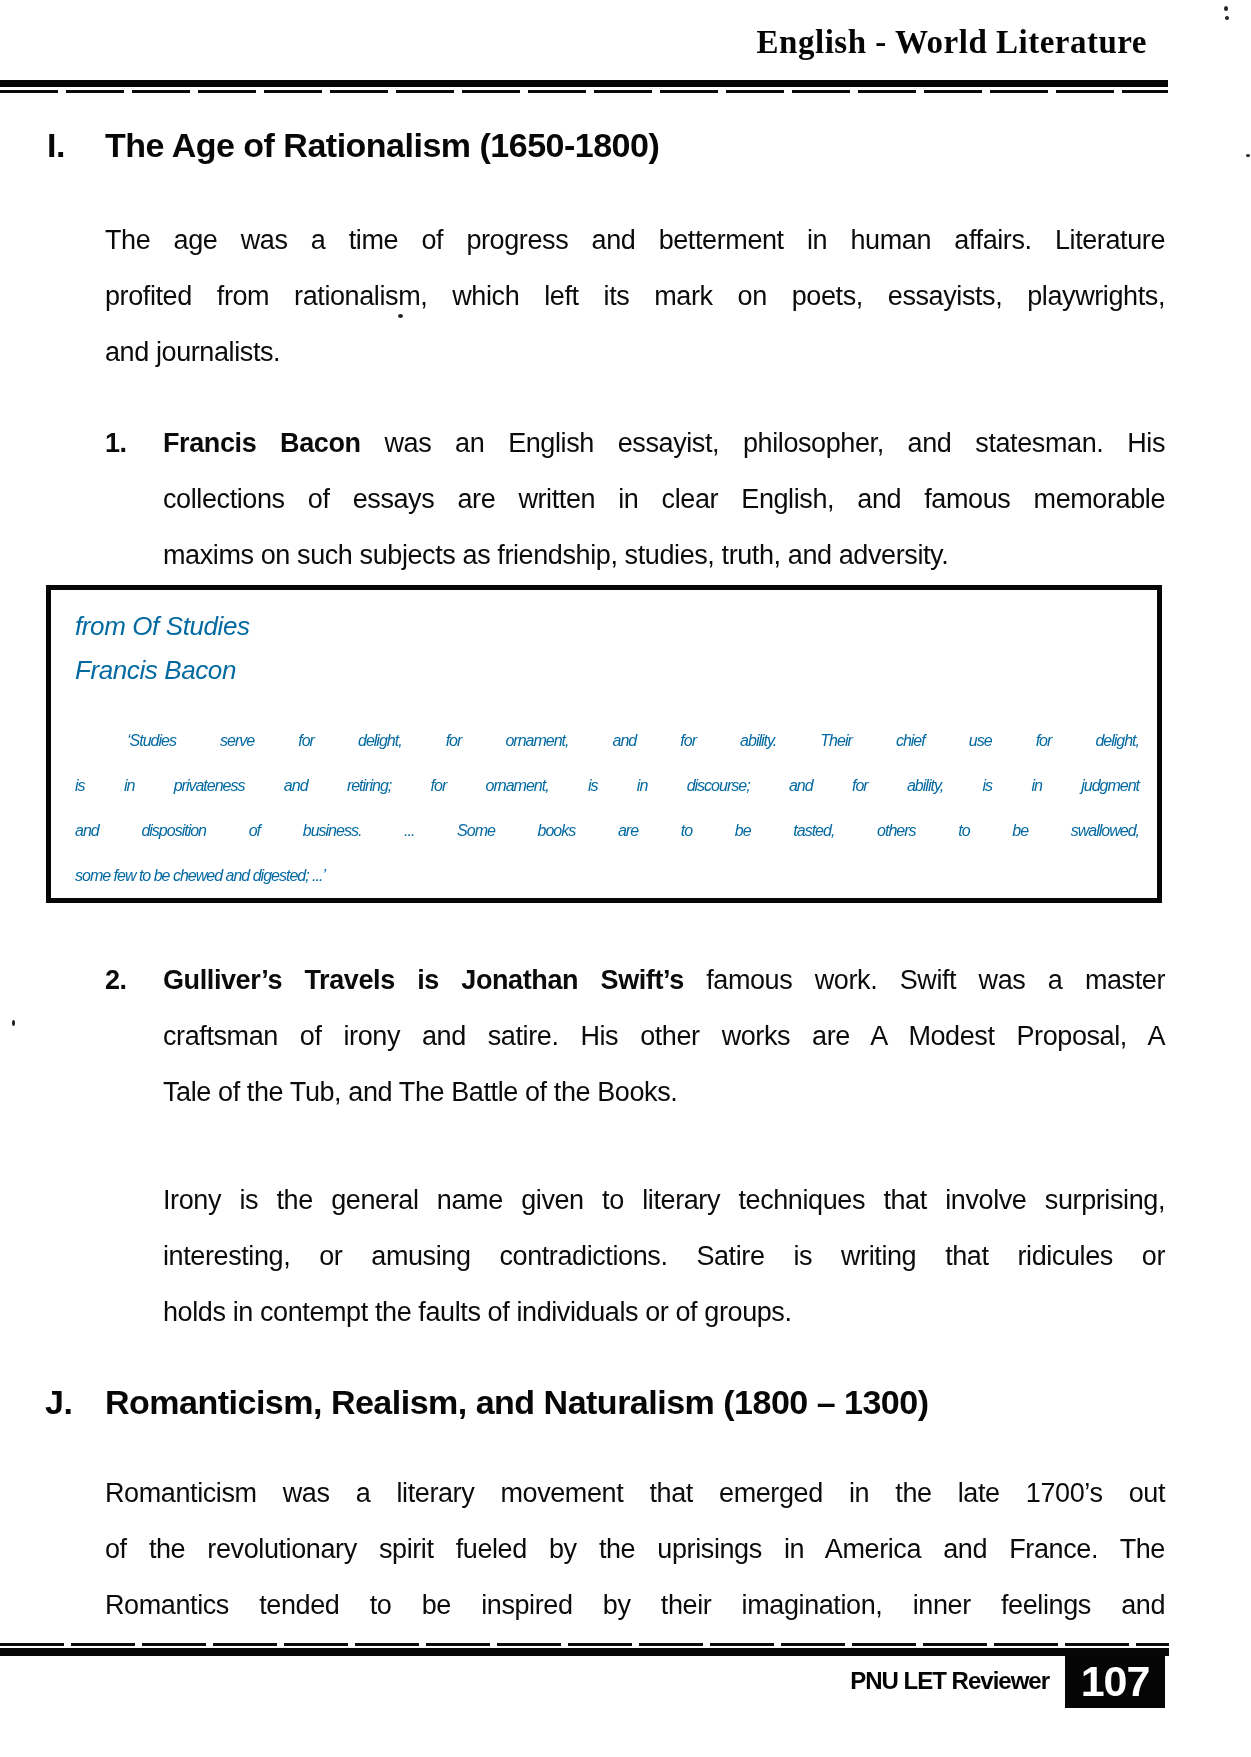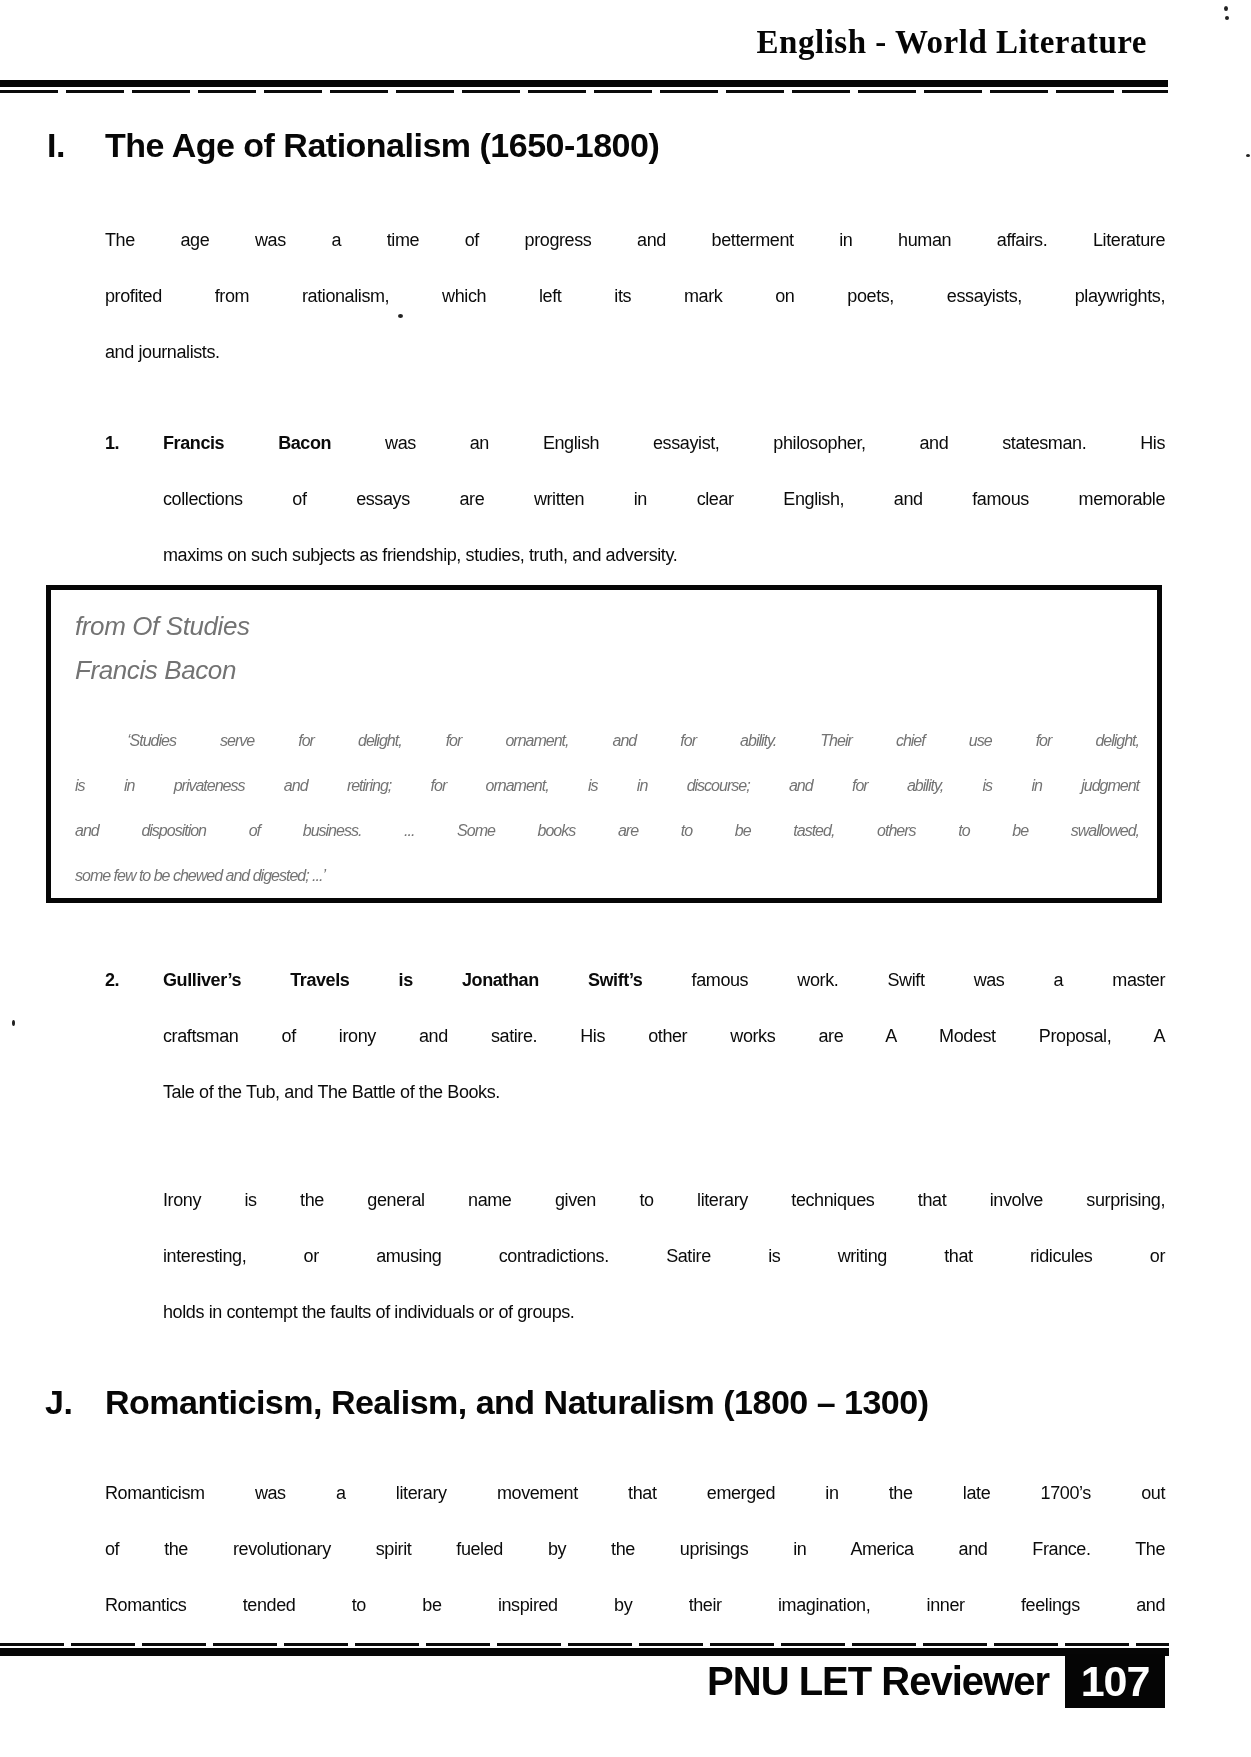--- a/index.html
+++ b/index.html
@@ -35,21 +35,21 @@
     color:#070707;
   }
   .sec-heading .marker { width:58px; flex:0 0 58px; }
   #heading-I { top:126px; left:47px; }
   #heading-J { top:1383px; left:45px; }
   #heading-J .marker { width:60px; flex-basis:60px; }
 
   
   .para {
     position:absolute; left:105px; width:1060px;
-    font-size:18px; line-height:56px; letter-spacing:-0.4px;
+    font-size:27px; line-height:56px; letter-spacing:-0.4px;
     color:#0b0b0b;
   }
   .jline { text-align:justify; text-align-last:justify; }
   .lline { text-align:left; }
 
   #intro-I  { top:212px; }
   #item-1   { top:415px; }
   #item-2   { top:952px; }
   #note-irony { top:1172px; left:163px; width:1002px; }
   #intro-J  { top:1465px; }
@@ -61,40 +61,40 @@
   }
   .lead-bold { font-weight:700; }
 
   
   .quote-box {
     position:absolute; top:585px; left:46px;
     width:1116px; height:318px; box-sizing:border-box;
     border:5px solid #060606;
     padding:14px 18px 0 24px;
     font-style:italic;
-    color:#737373;
+    color:#0369a1;
   }
   .quote-box .src { font-size:26px; line-height:44px; letter-spacing:-0.4px; }
   .quote-para { margin-top:26px; font-size:16px; line-height:45px; letter-spacing:-1px; }
   .quote-para .indent { padding-left:52px; }
 
   
   .rule-bottom { position:absolute; top:1643px; left:0; width:1169px; }
   .rule-bottom .thin {
     height:3px;
     background:repeating-linear-gradient(90deg,#0a0a0a 0 64px, rgba(0,0,0,0) 64px 71px);
   }
   .rule-bottom .thick { margin-top:2px; height:8px; background:#060606; }
 
   .footer-row {
     position:absolute; top:1654px; right:86px;
     display:flex; align-items:center; gap:16px;
   }
   .footer-label {
-    font-weight:700; font-size:40px; letter-spacing:-1px; color:#050505;
+    font-weight:700; font-size:24px; letter-spacing:-1px; color:#050505;
   }
   .page-number-box {
     width:100px; height:54px; background:#050505;
     display:flex; align-items:center; justify-content:center;
   }
   .page-number-box span {
     color:#ffffff; font-weight:700; font-size:43px; letter-spacing:-1px;
   }
 
   

